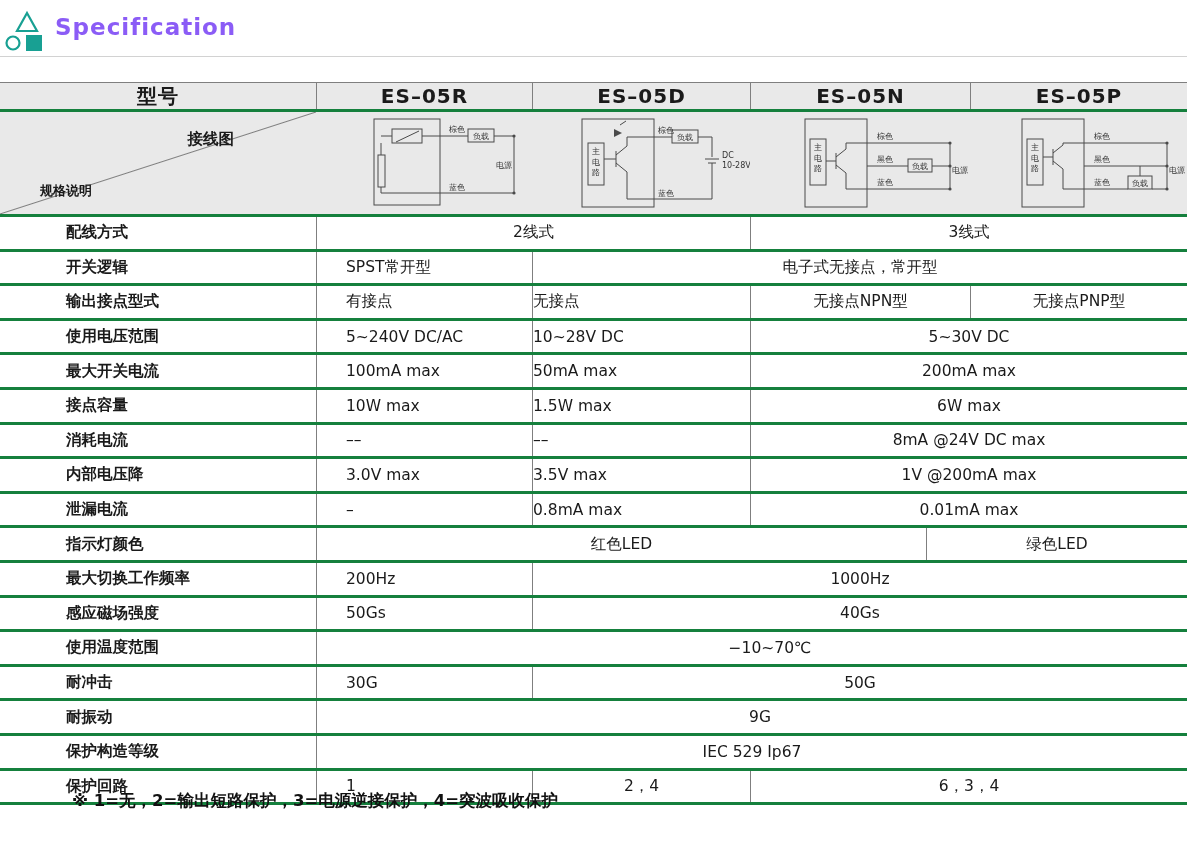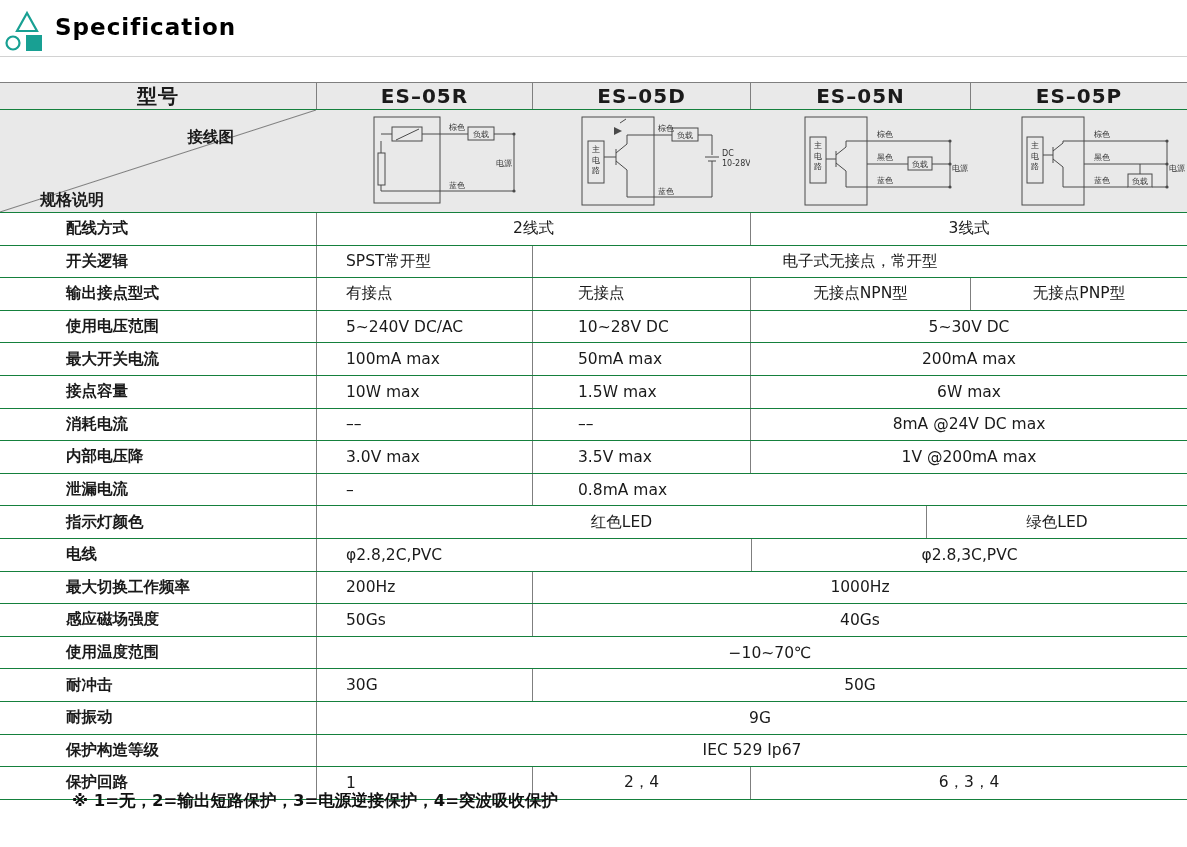--- a/index.html
+++ b/index.html
@@ -2,41 +2,41 @@
 <html><head>
 <meta charset="utf-8">
 <style>
   html,body{margin:0;padding:0;background:#ffffff;}
   body{font-family:"DejaVu Sans","Liberation Sans",sans-serif;color:#1a1a1a;}
   .page{position:relative;width:1187px;height:847px;background:#fff;overflow:hidden;}
 
   
   .titlebar{position:relative;height:56px;border-bottom:1px solid #d2d2d2;}
   .title-icon{position:absolute;left:4px;top:10px;}
-  .page-title{position:absolute;left:55px;top:14px;font-size:23px;font-weight:800;letter-spacing:1px;color:#000000;}
+  .page-title{position:absolute;left:55px;top:14px;font-size:23px;font-weight:800;letter-spacing:1px;color:#8b5cf6;}
 
   
   .tbl{position:absolute;left:0;top:82px;width:1187px;border-top:1px solid #7f7f7f;}
-  .trow{display:flex;border-bottom:1px solid #15803d;background:#fff;}
+  .trow{display:flex;border-bottom:3px solid #15803d;background:#fff;}
   .cell{box-sizing:border-box;display:flex;align-items:center;font-size:15.5px;overflow:hidden;white-space:nowrap;}
   .cell.bl{border-left:1px solid #7f7f7f;}
   .a-c{justify-content:center;}
   .a-l{padding-left:29px;}
-  .a-l2{padding-left:45px;}
+  .a-l2{}
   .lbl{width:316px;padding-left:66px;font-weight:700;}
 
   .hdr{height:26px;background:#e9e9e9;}
   .hcell{justify-content:center;font-size:20px;font-weight:600;letter-spacing:1px;}
   .hlbl{width:316px;font-size:20px;}
 
   .drow{height:102px;background:#e9e9e9;}
   .corner{position:relative;width:316px;box-sizing:border-box;
     background-image:linear-gradient(to bottom right,transparent calc(50% - 1px),#7f7f7f calc(50% - 0px),transparent calc(50% + 1px));}
   .corner-top{position:absolute;right:82px;top:17px;font-size:15.5px;font-weight:700;}
-  .corner-bottom{position:absolute;left:40px;bottom:1px;font-size:16px;font-weight:700;}
+  .corner-bottom{position:absolute;left:40px;bottom:14px;font-size:13px;font-weight:700;}
   .dcell{box-sizing:border-box;display:flex;align-items:center;justify-content:center;position:relative;}
   .dcell svg{display:block;}
   svg text{font-family:"DejaVu Sans","Liberation Sans",sans-serif;fill:#333;}
 
   .spec-rows .trow{height:31.6px;}
 
   
   .footnote{position:absolute;left:72px;top:790px;font-size:16.5px;font-weight:700;color:#111;}
 </style>
 </head>
@@ -227,30 +227,26 @@
         <div class="trow">
           <div class="cell lbl">内部电压降</div>
           <div class="cell bl a-l" style="width: 216px;">3.0V max</div>
           <div class="cell bl a-l2" style="width: 218px;">3.5V max</div>
           <div class="cell bl a-c" style="width: 437px;">1V @200mA max</div>
         </div>
         <div class="trow">
           <div class="cell lbl">泄漏电流</div>
           <div class="cell bl a-l" style="width: 216px;">–</div>
           <div class="cell bl a-l2" style="width: 218px;">0.8mA max</div>
+          <div class="cell bl a-c" style="width: 437px;">0.01mA max</div>
         </div>
         <div class="trow">
           <div class="cell lbl">指示灯颜色</div>
           <div class="cell bl a-c" style="width: 610px;">红色LED</div>
           <div class="cell bl a-c" style="width: 261px;">绿色LED</div>
-        </div>
-        <div class="trow">
-          <div class="cell lbl">电线</div>
-          <div class="cell bl a-l" style="width: 435px;">φ2.8,2C,PVC</div>
-          <div class="cell bl a-c" style="width: 436px;">φ2.8,3C,PVC</div>
         </div>
         <div class="trow">
           <div class="cell lbl">最大切换工作频率</div>
           <div class="cell bl a-l" style="width: 216px;">200Hz</div>
           <div class="cell bl a-c" style="width: 655px;">1000Hz</div>
         </div>
         <div class="trow">
           <div class="cell lbl">感应磁场强度</div>
           <div class="cell bl a-l" style="width: 216px;">50Gs</div>
           <div class="cell bl a-c" style="width: 655px;">40Gs</div>

